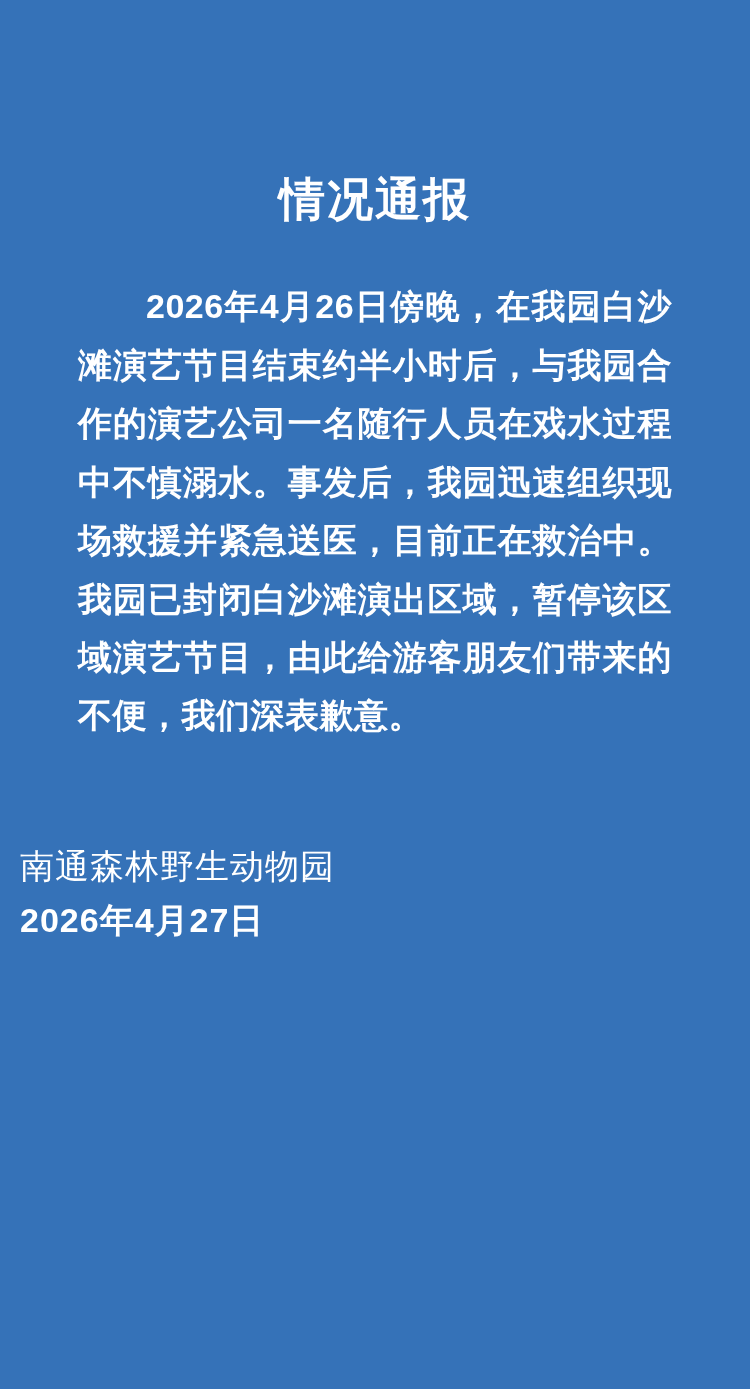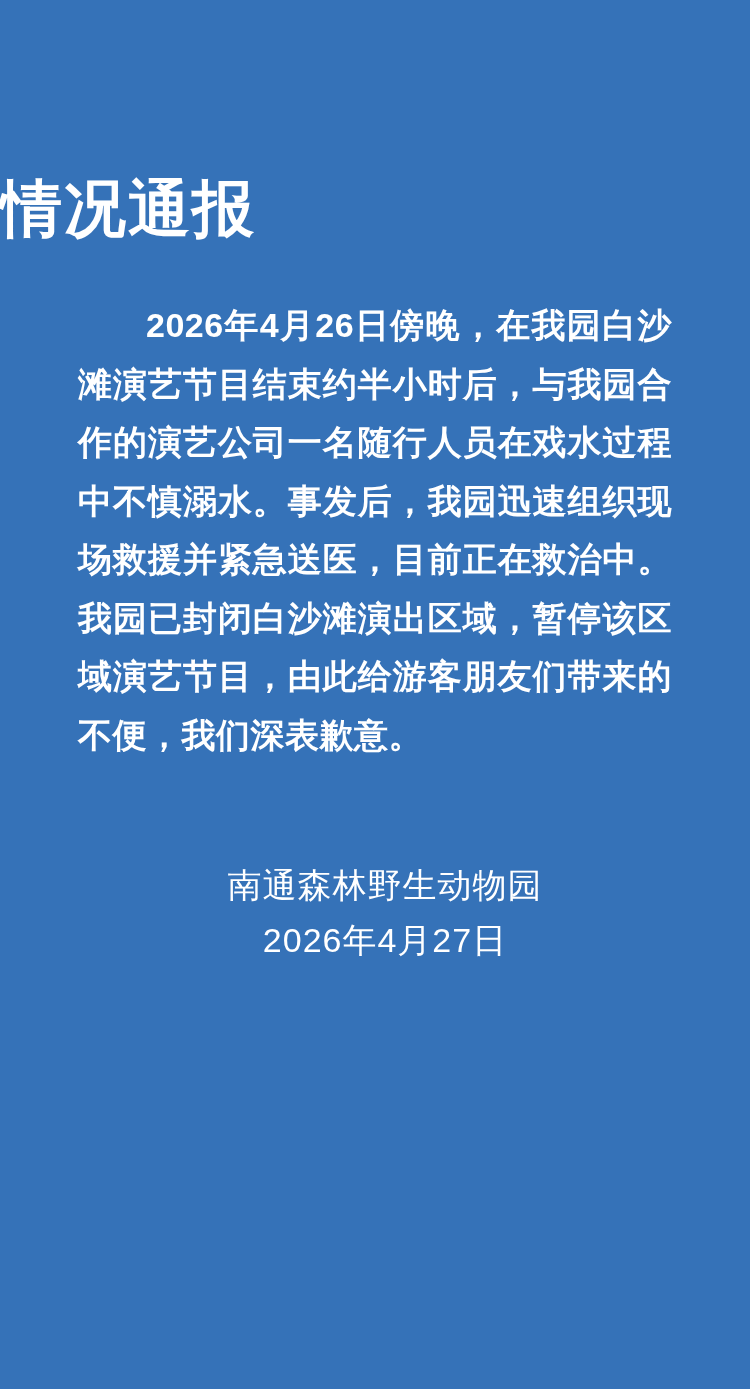--- a/index.html
+++ b/index.html
@@ -15,54 +15,55 @@
     overflow: hidden;
   }
   .notice {
     width: 750px;
     height: 1389px;
     box-sizing: border-box;
     padding: 0;
     position: relative;
   }
   .title {
-    font-size: 62px;
+    text-align: center;
+    font-size: 46px;
     font-weight: 700;
     letter-spacing: 2px;
     margin: 0;
     padding-top: 172px;
     line-height: 1.2;
   }
   .body-text {
     margin: 0;
     padding: 50px 78px 0 78px;
     font-size: 34px;
     line-height: 1.72;
     text-align: justify;
     text-justify: inter-ideograph;
     text-indent: 2em;
     font-weight: 700;
     letter-spacing: 0.5px;
   }
   .signature {
     margin: 0;
     padding-top: 94px;
-    text-align: center;
     font-size: 34px;
     line-height: 1.6;
     letter-spacing: 1px;
   }
   .sign-line {
     display: block;
   }
   .sign-org {
     padding-left: 20px;
   }
   .sign-date {
     padding-left: 20px;
+    font-weight: bold;
   }
 </style>
 </head>
 <body>
 
 <div class="notice">
 
   <h1 class="title">情况通报</h1>
 
   <p class="body-text">2026年4月26日傍晚，在我园白沙滩演艺节目结束约半小时后，与我园合作的演艺公司一名随行人员在戏水过程中不慎溺水。事发后，我园迅速组织现场救援并紧急送医，目前正在救治中。我园已封闭白沙滩演出区域，暂停该区域演艺节目，由此给游客朋友们带来的不便，我们深表歉意。</p>

